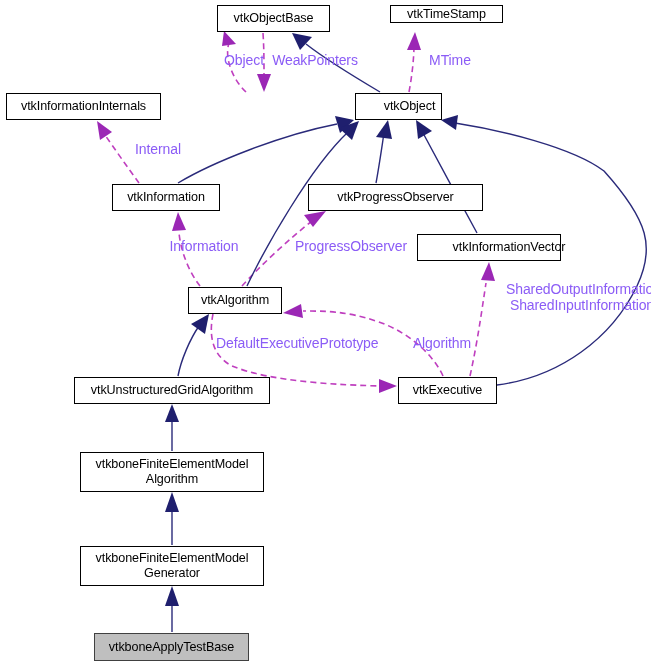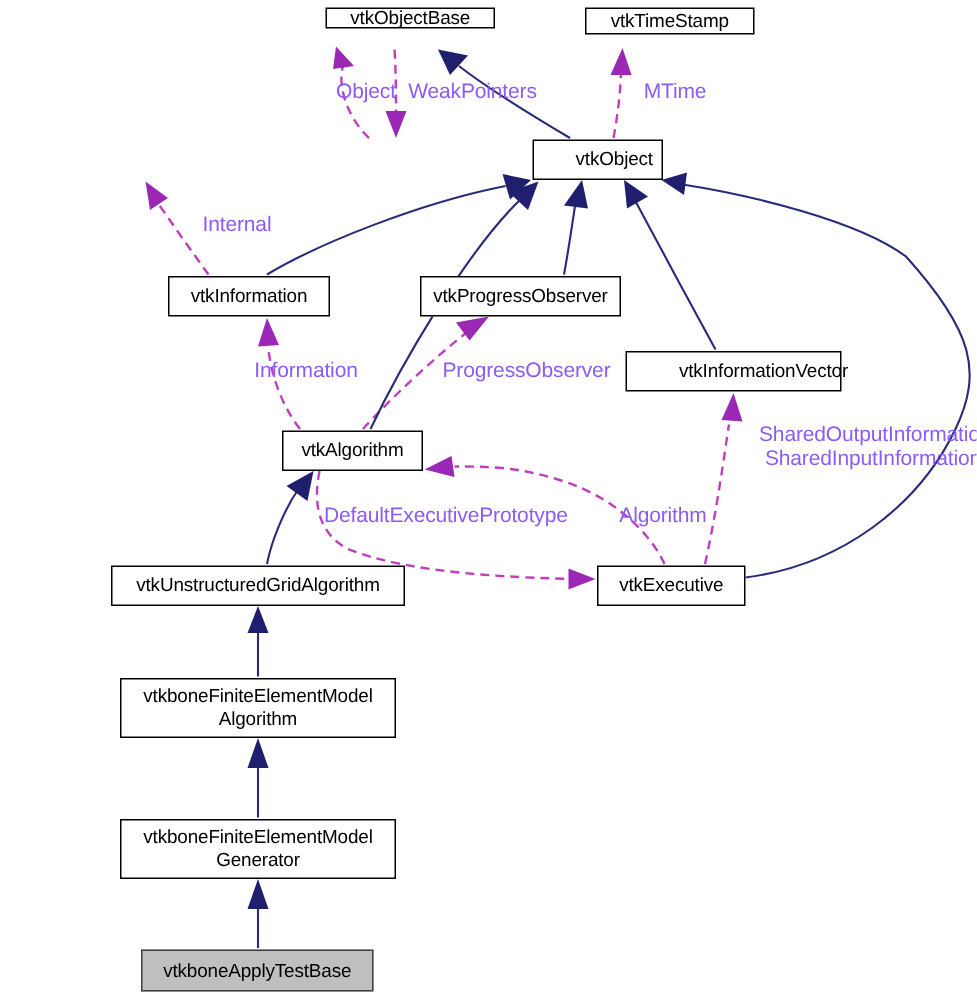--- a/index.html
+++ b/index.html
@@ -168,39 +168,42 @@
       <polygon class="arrow-solid" points="172,492 179,512 165,512"></polygon>
     </g>
 
     <g>
       <path class="edge-solid" d="M 172,632 L 172,602"></path>
       <polygon class="arrow-solid" points="172,586 179,606 165,606"></polygon>
     </g>
 
   </svg>
 
-  <div class="node-box" style="left:217px; top:5px; width:113px; height:14px;">
+  <div class="node-box" style="left:217px; top:5px; width:113px; height:27px;">
     <span>vtkObjectBase</span>
   </div>
 
   <div class="node-box" style="left:351px; top:5px; width:113px; height:18px;margin-left:39px;">
     <span>vtkTimeStamp</span>
   </div>
 
+  <div class="node-box" style="left:6px; top:93px; width:155px; height:27px;">
+    <span>vtkInformationInternals</span>
+  </div>
 
 
   <div class="node-box" style="left:355px; top:93px; width:87px; height:27px;padding-left:22px;">
     <span>vtkObject</span>
   </div>
 
   <div class="node-box" style="left:112px; top:184px; width:108px; height:27px;">
     <span>vtkInformation</span>
   </div>
 
-  <div class="node-box" style="left:280px; top:184px; width:134px; height:27px;">
+  <div class="node-box" style="left:308px; top:184px; width:175px; height:27px;">
     <span>vtkProgressObserver</span>
   </div>
 
   <div class="node-box" style="left:417px; top:234px; width:144px; height:27px;padding-left:40px;">
     <span>vtkInformationVector</span>
   </div>
 
   <div class="node-box" style="left:188px; top:287px; width:94px; height:27px;">
     <span>vtkAlgorithm</span>
   </div>

